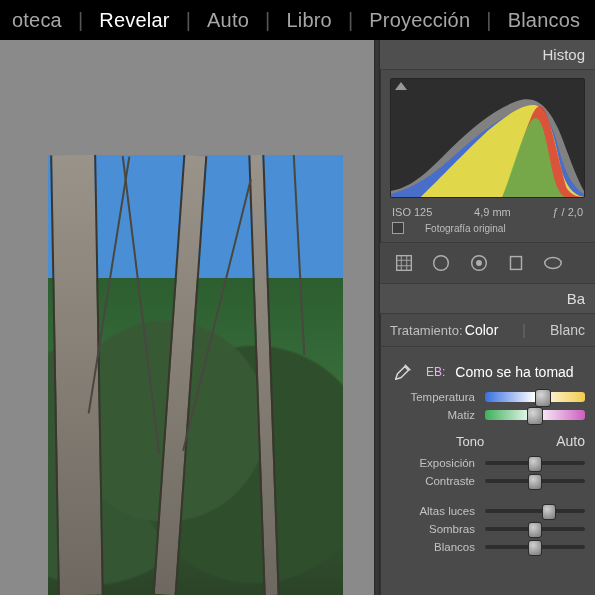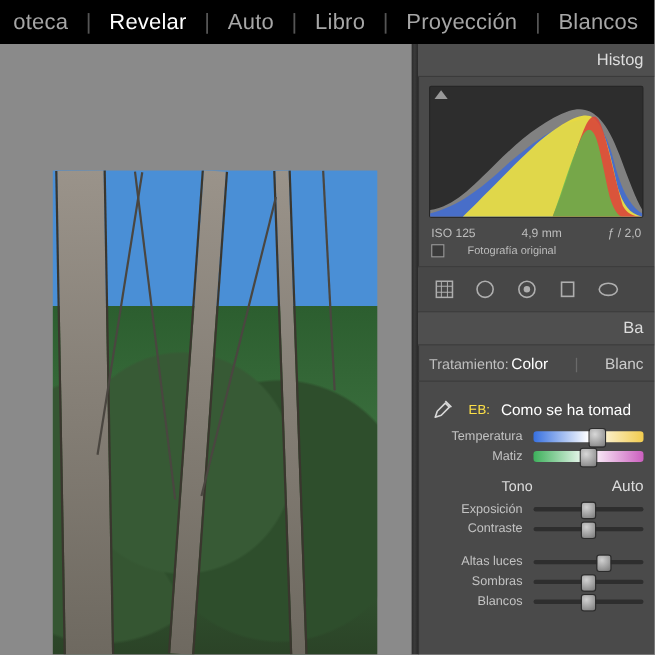--- a/index.html
+++ b/index.html
@@ -149,21 +149,21 @@
   .treat-opts .sep { color:#6a6a6a; }
 
   
   .basic { padding:6px 10px 0 10px; }
   .basic .row { display:flex; align-items:center; gap:10px; margin:6px 0; }
   .basic .row .lab { width:85px; text-align:right; color:#c2c2c2; font-size:12px;}
   .basic .row .lab.sub { width:85px; font-size:11.5px; }
   .dropper { width:26px; height:26px; display:flex; align-items:center; justify-content:center; color:#d8d8d8;}
   .dropper svg { width:22px; height:22px; }
   .wb-dd { color:#fff; font-size:14px; flex:1; overflow:hidden; white-space:nowrap;}
-  .wb-eb { font-size:12px; color:#fde047; }
+  .wb-eb { font-size:12px; color:#f0abfc; }
 
   
   .grad { flex:1; height:10px; border-radius:3px; position:relative; }
   .grad .knob { position:absolute; top:-3px; width:14px; height:16px;
                 background:radial-gradient(circle at 35% 30%,#d8d8d8,#7a7a7a);
                 border-radius:3px; border:1px solid #2c2c2c; transform:translateX(-50%);}
   .grad.temp { background: linear-gradient(to right,#3770e0,#ffffff,#f2cc4e); }
   .grad.tint { background: linear-gradient(to right,#3db05b,#ffffff,#cc5fbf); }
   .grad.temp .knob { left:58%; }
   .grad.tint .knob { left:50%; }

